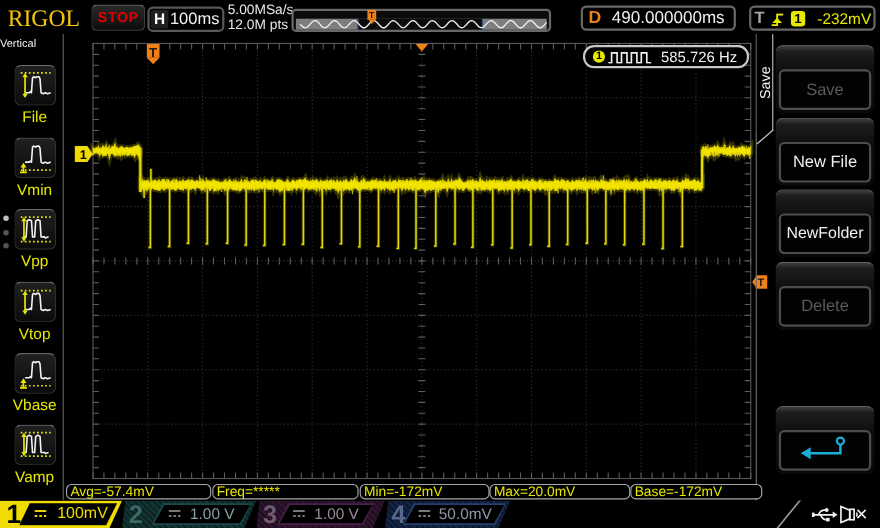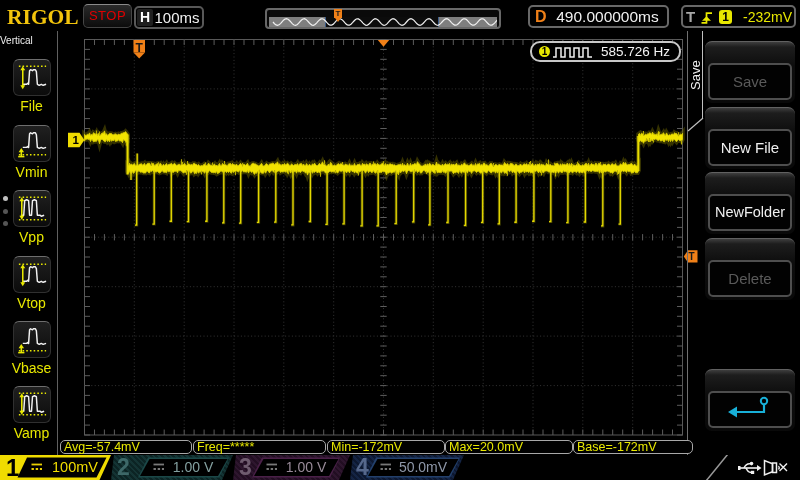--- a/index.html
+++ b/index.html
@@ -1,20 +1,20 @@
 <!DOCTYPE html>
 <html><head><meta charset="utf-8"><style>
 *{margin:0;padding:0;box-sizing:border-box}
 html,body{width:800px;height:480px;background:#000;overflow:hidden;font-family:"Liberation Sans",sans-serif}
 #root{position:absolute;top:0;left:0;width:800px;height:480px;background:#000}
 #root>*{position:absolute}
 #scr{left:0;top:0}
 .gdot{stroke:#343434;stroke-width:1;stroke-dasharray:1 2.4}
-#logo{left:7px;top:5px;font-family:"Liberation Serif",serif;font-weight:bold;font-size:21.5px;color:#f2c40c;letter-spacing:0px}
-#stop{left:83px;top:4px;width:49px;height:24px;border-radius:5px;background:linear-gradient(#2a2a2a,#0c0c0c);border:1px solid #454545;border-top-color:#8a8a8a;color:#e00000;font-weight:normal;font-size:13px;text-align:center;line-height:22px;letter-spacing:0.5px}
+#logo{left:7px;top:5px;font-family:"Liberation Serif",serif;font-weight:normal;font-size:21.5px;color:#f2c40c;letter-spacing:0px}
+#stop{left:83px;top:4px;width:49px;height:24px;border-radius:5px;background:linear-gradient(#2a2a2a,#0c0c0c);border:1px solid #454545;border-top-color:#8a8a8a;color:#e00000;font-weight:bold;font-size:13px;text-align:center;line-height:22px;letter-spacing:0.5px}
 #hbox{left:134px;top:6px;width:70px;height:23px;border:2px solid #585858;border-radius:5px;background:#000}
 #hbox .hc{position:absolute;left:1px;top:1px;width:16px;height:17px;background:#1f1f1f;border-radius:2px;color:#fff;font-weight:bold;font-size:14px;text-align:center;line-height:17px}
 #hbox .hv{position:absolute;left:18px;right:2px;top:0px;color:#f0f0f0;font-size:15px;text-align:center;line-height:19px}
 #srate{left:207px;top:3px;color:#e8e8e8;font-size:12.5px;line-height:13px}
 #pbar{left:265px;top:8px;width:236px;height:21px;border:2px solid #686868;border-radius:4px;background:#0a0a0a}
 #pband{position:absolute;left:2px;top:7px;width:228px;height:10px;background:#7e7e7e}
 #pwin{position:absolute;left:58px;top:7px;width:114px;height:10px;background:#0c0c0c;border-left:1px solid #3a5a86;border-right:1px solid #3a5a86}
 #ptf{position:absolute;left:67px;top:-1px;width:8px;height:9px;background:#f08018;color:#1a1a1a;font-size:8px;font-weight:bold;text-align:center;line-height:9px}
 #ptf:after{content:"";position:absolute;left:1px;top:9px;border:3px solid transparent;border-top:4px solid #f08018}
 #dbox{left:528px;top:5px;width:141px;height:23px;border:2px solid #686868;border-radius:5px;background:#000}
@@ -82,20 +82,21 @@
 <polygon points="377.8,40 389.2,40 383.5,46.8" fill="#f08018"></polygon>
 <polygon points="697.5,250.2 688,250.2 683.8,256.4 688,262.6 697.5,262.6" fill="#f08018"></polygon>
 <text x="688.6" y="260.4" font-size="10" font-weight="bold" fill="#1a1a1a">T</text>
 </svg>
 <div id="logo">RIGOL</div>
 <div id="stop">STOP</div>
 <div id="hbox">
       <div class="hc">H</div>
       <div class="hv">100ms</div>
     </div>
+<div id="srate">5.00MSa/s<br>12.0M pts</div>
 <div id="pbar">
       <div id="pband"></div>
       <div id="pwin"></div>
 <svg style="position:absolute;left:2px;top:0" width="228" height="21" viewBox="0 0 228 21">
         <polyline points="4.0,12.0 5.5,13.7 7.0,14.9 8.5,15.3 10.0,14.8 11.5,13.6 13.0,11.9 14.5,10.2 16.0,9.1 17.5,8.7 19.0,9.2 20.5,10.5 22.0,12.2 23.5,13.9 25.0,15.0 26.5,15.3 28.0,14.7 29.5,13.4 31.0,11.7 32.5,10.0 34.0,9.0 35.5,8.7 37.0,9.4 38.5,10.8 40.0,12.5 41.5,14.1 43.0,15.1 44.5,15.3 46.0,14.5 47.5,13.1 49.0,11.4 50.5,9.9 52.0,8.9 53.5,8.8 55.0,9.5 56.5,11.0 58.0,12.7 59.5,14.2 61.0,15.2 62.5,15.2 64.0,14.4 65.5,12.9 67.0,11.2 68.5,9.7 70.0,8.8 71.5,8.8 73.0,9.7 74.5,11.2 76.0,12.9 77.5,14.4 79.0,15.2 80.5,15.2 82.0,14.2 83.5,12.7 85.0,11.0 86.5,9.5 88.0,8.8 89.5,8.9 91.0,9.9 92.5,11.4 94.0,13.1 95.5,14.5 97.0,15.3 98.5,15.1 100.0,14.1 101.5,12.5 103.0,10.8 104.5,9.4 106.0,8.7 107.5,9.0 109.0,10.0 110.5,11.7 112.0,13.4 113.5,14.7 115.0,15.3 116.5,15.0 118.0,13.9 119.5,12.2 121.0,10.5 122.5,9.2 124.0,8.7 125.5,9.1 127.0,10.2 128.5,11.9 130.0,13.6 131.5,14.8 133.0,15.3 134.5,14.9 136.0,13.7 137.5,12.0 139.0,10.3 140.5,9.1 142.0,8.7 143.5,9.2 145.0,10.4 146.5,12.1 148.0,13.8 149.5,14.9 151.0,15.3 152.5,14.8 154.0,13.5 155.5,11.8 157.0,10.1 158.5,9.0 160.0,8.7 161.5,9.3 163.0,10.6 164.5,12.3 166.0,14.0 167.5,15.0 169.0,15.3 170.5,14.6 172.0,13.2 173.5,11.5 175.0,9.9 176.5,8.9 178.0,8.7 179.5,9.5 181.0,10.9 182.5,12.6 184.0,14.1 185.5,15.1 187.0,15.2 188.5,14.5 190.0,13.0 191.5,11.3 193.0,9.8 194.5,8.8 196.0,8.8 197.5,9.6 199.0,11.1 200.5,12.8 202.0,14.3 203.5,15.2 205.0,15.2 206.5,14.3 208.0,12.8 209.5,11.1 211.0,9.6 212.5,8.8 214.0,8.8 215.5,9.8 217.0,11.3 218.5,13.0 220.0,14.5 221.5,15.2 223.0,15.1 224.5,14.1 226.0,12.6 227.5,10.9 229.0,9.5" fill="none" stroke="#f0f0f0" stroke-width="1.2"></polyline>
       </svg>
 <div id="ptf">T</div>
     </div>
 <div id="dbox">
       <span class="d">D</span>

